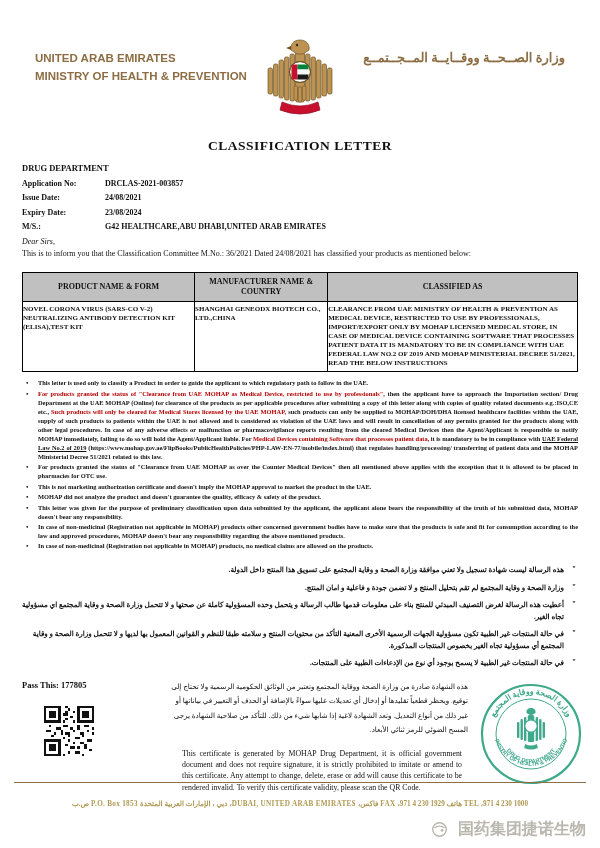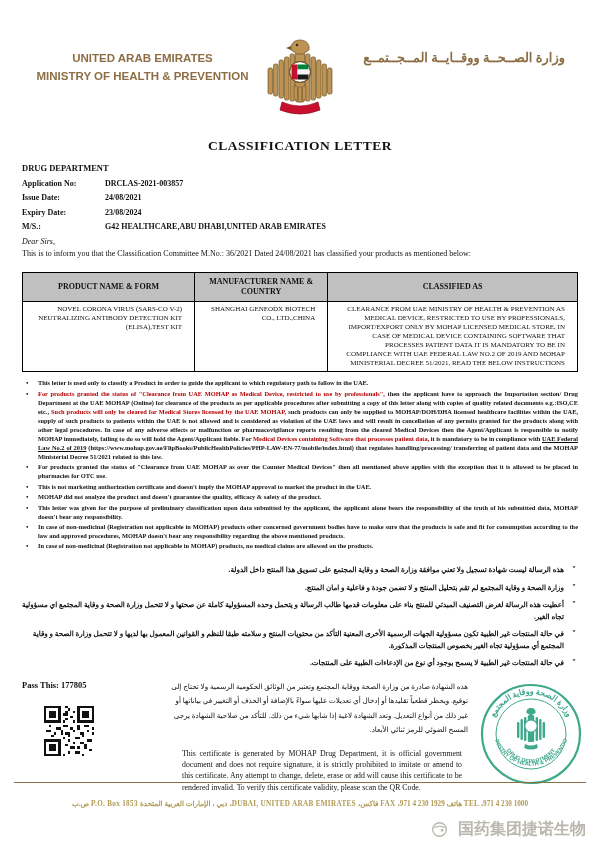--- a/index.html
+++ b/index.html
@@ -4,41 +4,41 @@
 <style>
   * { margin:0; padding:0; box-sizing:border-box; }
   html,body { background:#888; }
   .page {
     position:relative; width:600px; height:848px; margin:0 auto;
     background:#ffffff; overflow:hidden;
     font-family:"Liberation Serif", serif; color:#111;
   }
   
   .hdr { display:flex; justify-content:center; align-items:flex-start; gap:14px; padding-top:38px; }
-  .hdr-en { width:215px; text-align:center; color:#8d6e44; font-family:"Liberation Sans",sans-serif;
+  .hdr-en { width:215px; text-align:left; color:#8d6e44; font-family:"Liberation Sans",sans-serif;
             font-weight:bold; font-size:11.5px; line-height:1.55; padding-top:12px; }
   .hdr-ar { width:215px; text-align:right; color:#8d6e44; font-weight:bold; font-size:13px;
             line-height:1.5; direction:rtl; padding-top:10px; }
   .emblem { width:72px; height:78px; flex:0 0 auto; }
   
   .title { text-align:center; font-size:13.5px; font-weight:bold; letter-spacing:.5px; margin-top:22px; }
   
   .content { padding:0 22px; }
   .dept { font-weight:bold; font-size:8.5px; margin-top:9px; }
   .frow { display:flex; margin-top:5.5px; font-size:8px; }
   .frow .lab { width:83px; font-weight:bold; }
   .frow .val { font-weight:bold; }
   .greet { font-size:8px; margin-top:6px;font-style:italic; }
   .intro { font-size:8px; margin-top:3px; line-height:1.35; text-align:justify; }
   
   table.cls { width:100%; border-collapse:collapse; margin-top:12px; }
   table.cls th { background:#c0c0c0; border:1.5px solid #000; font-size:8px; font-weight:bold;
                  padding:4px 3px; text-align:center; line-height:1.25; }
-  table.cls td { border:1.5px solid #000; font-size:7px; font-weight:normal; vertical-align:top;
-                 padding:3px 12px; line-height:1.3;text-align:right; }
+  table.cls td { border:1.5px solid #000; font-size:7px; font-weight:bold; vertical-align:top;
+                 padding:3px 0; line-height:1.3; }
   .c1 { width:31%; } .c2 { width:24%; } .c3 { width:45%; }
   
   ul.bul { list-style:none; margin-top:7px; }
   ul.bul li { position:relative; padding-left:16px; font-size:6.4px; font-weight:bold;
               line-height:1.4; text-align:justify; margin-bottom:1.5px; }
   ul.bul li::before { content:"•"; position:absolute; left:4px; top:0; font-size:7px; }
   .red { color:#b30000; }
   .link { text-decoration:underline; }
   
   ul.abul { list-style:none; margin-top:14px; direction:rtl; }

